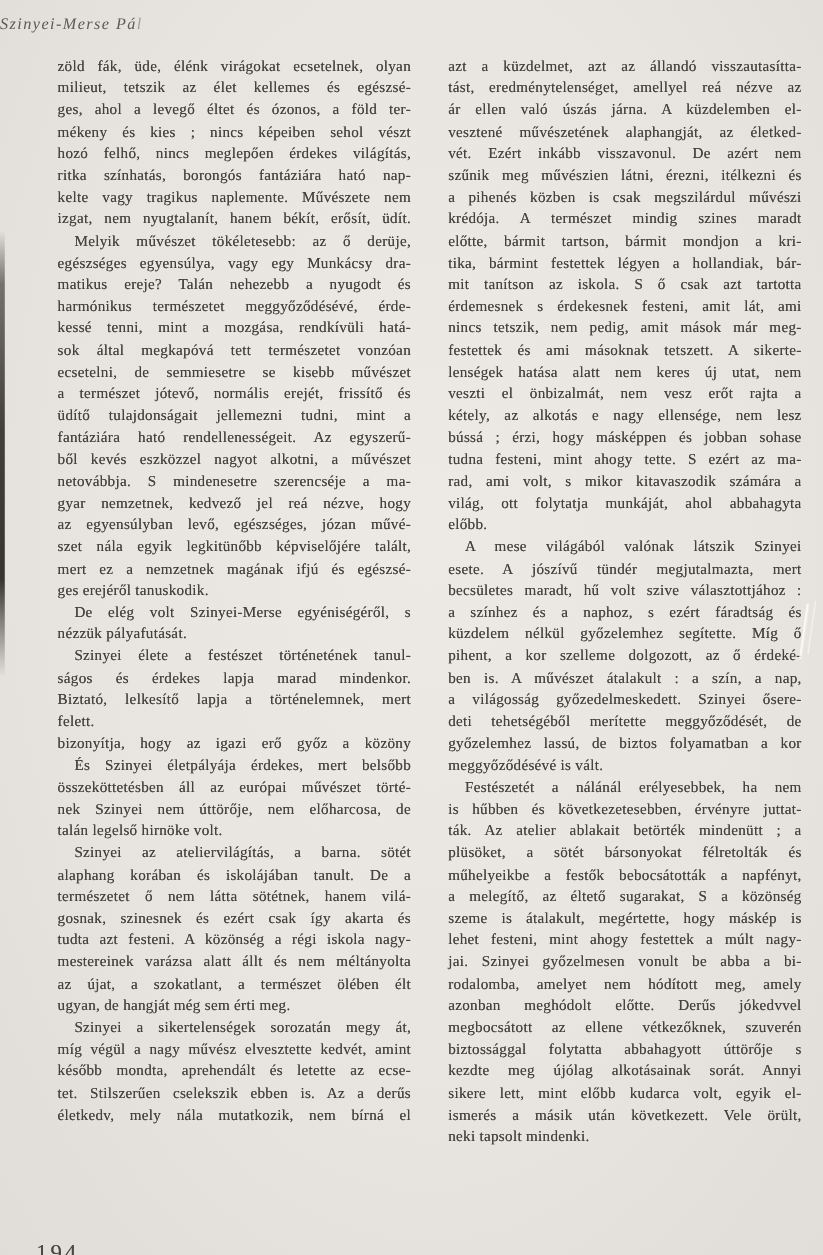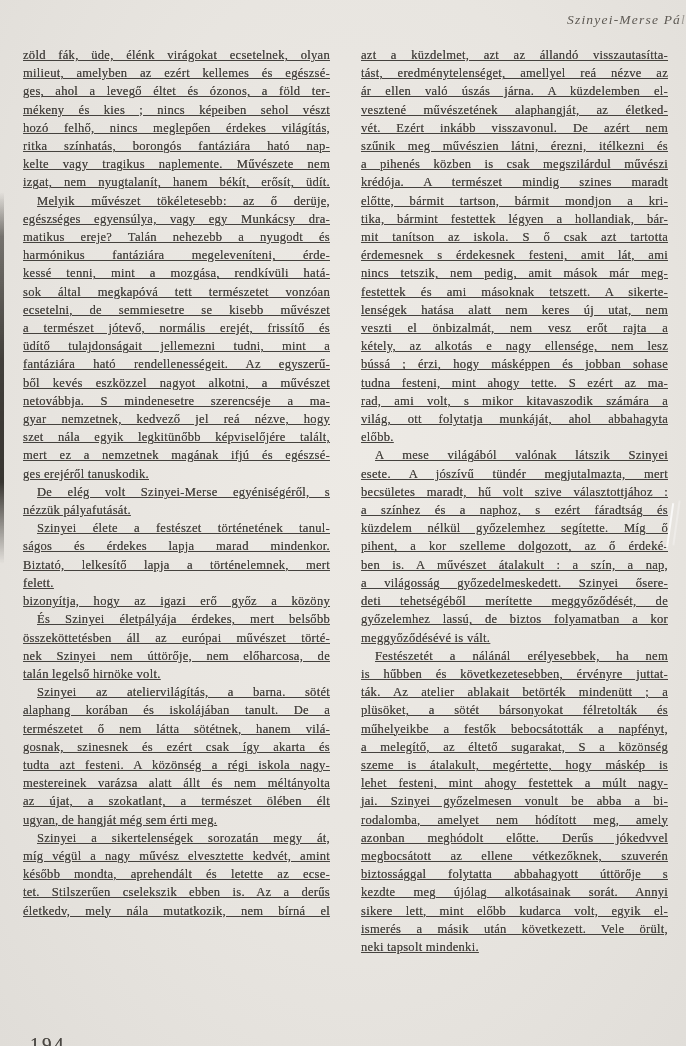--- a/index.html
+++ b/index.html
@@ -6,27 +6,27 @@
   body{
     width:686px;height:1046px;position:relative;overflow:hidden;
     background:
       radial-gradient(ellipse at 52% 42%, #edeae5 0%, #e8e5e0 55%, #e0ddd8 100%);
     font-family:"Liberation Serif","DejaVu Serif",serif;
     color:#45423e;
   }
   .page{position:absolute;inset:0;}
   .header{
     position:absolute;top:12px;left:0;width:100%;
-    text-align:right;font-style:italic;font-size:13.5px;
+    text-align:left;font-style:italic;font-size:13.5px;
     letter-spacing:1.2px;color:#5d5953;
   }
   .header .faded{opacity:.5;}
   .columns{
-    position:absolute;top:46px;left:23px;right:18px;
-    display:flex;gap:31px;text-decoration:underline;
+    position:absolute;top:46px;left:48px;right:18px;
+    display:flex;gap:31px;
   }
   .col{flex:1;min-width:0;}
   .para{margin:0;}
   .line{
     font-size:12.6px;line-height:18.2px;
     text-align:justify;text-align-last:justify;
     letter-spacing:.25px;
     text-shadow:0 0 .5px rgba(64,60,55,.75);
     white-space:normal;
   }
@@ -58,42 +58,43 @@
 
 <div class="page">
   <div class="header">
     <span>Szinyei-Merse Pá</span><span class="faded">l</span>
   </div>
 
   <div class="columns">
     <div class="col" id="col-left">
         <div class="para">
           <div class="line">zöld fák, üde, élénk virágokat ecsetelnek, olyan</div>
-          <div class="line">milieut, amelyben az ezért kellemes és egészsé-</div>
+          <div class="line">milieut, tetszik az élet kellemes és egészsé-</div>
           <div class="line">ges, ahol a levegő éltet és ózonos, a föld ter-</div>
           <div class="line">mékeny és kies ; nincs képeiben sehol vészt</div>
           <div class="line">hozó felhő, nincs meglepően érdekes világítás,</div>
           <div class="line">ritka színhatás, borongós fantáziára ható nap-</div>
           <div class="line">kelte vagy tragikus naplemente. Művészete nem</div>
           <div class="line">izgat, nem nyugtalanít, hanem békít, erősít, üdít.</div>
         </div>
         <div class="para">
           <div class="line indent">Melyik művészet tökéletesebb: az ő derüje,</div>
           <div class="line">egészséges egyensúlya, vagy egy Munkácsy dra-</div>
           <div class="line">matikus ereje? Talán nehezebb a nyugodt és</div>
-          <div class="line">harmónikus fantáziára megeleveníteni, érde-</div>
+          <div class="line">harmónikus természetet meggyőződésévé, érde-</div>
           <div class="line">kessé tenni, mint a mozgása, rendkívüli hatá-</div>
           <div class="line">sok által megkapóvá tett természetet vonzóan</div>
           <div class="line">ecsetelni, de semmiesetre se kisebb művészet</div>
           <div class="line">a természet jótevő, normális erejét, frissítő és</div>
           <div class="line">üdítő tulajdonságait jellemezni tudni, mint a</div>
           <div class="line">fantáziára ható rendellenességeit. Az egyszerű-</div>
           <div class="line">ből kevés eszközzel nagyot alkotni, a művészet</div>
           <div class="line">netovábbja. S mindenesetre szerencséje a ma-</div>
           <div class="line">gyar nemzetnek, kedvező jel reá nézve, hogy</div>
+          <div class="line">az egyensúlyban levő, egészséges, józan művé-</div>
           <div class="line">szet nála egyik legkitünőbb képviselőjére talált,</div>
           <div class="line">mert ez a nemzetnek magának ifjú és egészsé-</div>
           <div class="line short">ges erejéről tanuskodik.</div>
         </div>
         <div class="para">
           <div class="line indent">De elég volt Szinyei-Merse egyéniségéről, s</div>
           <div class="line short">nézzük pályafutását.</div>
         </div>
         <div class="para">
           <div class="line indent">Szinyei élete a festészet történetének tanul-</div>

